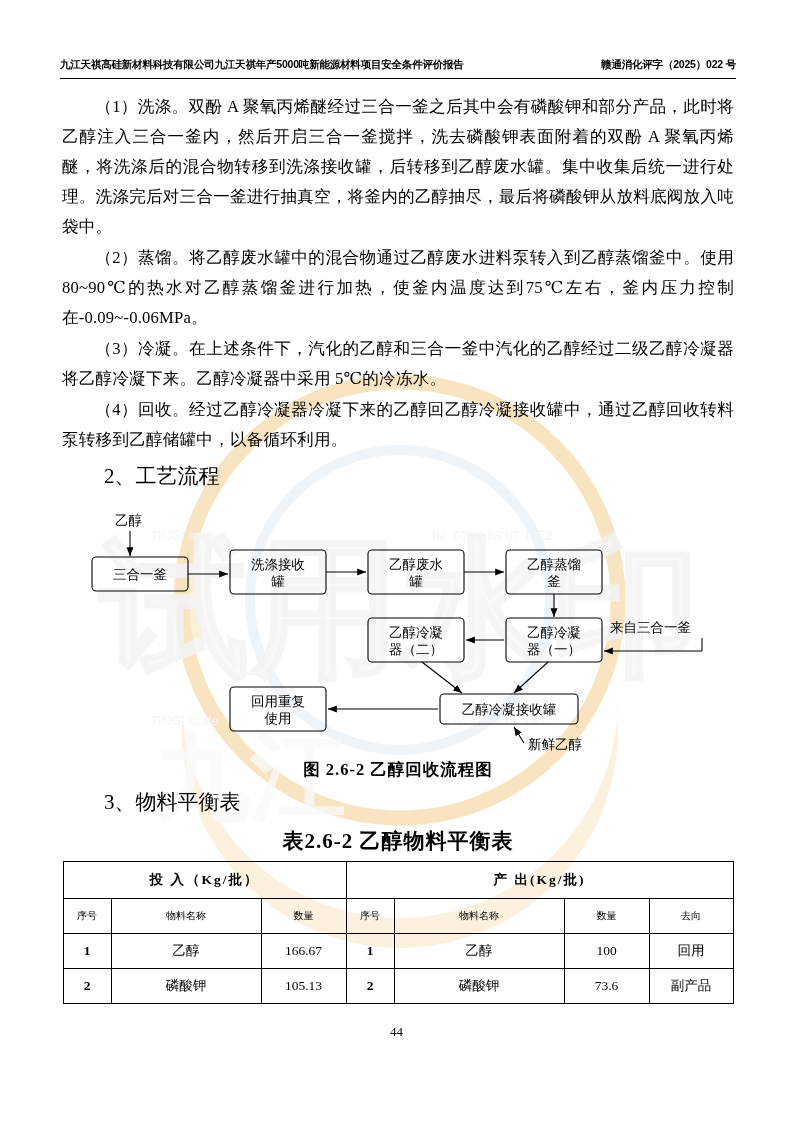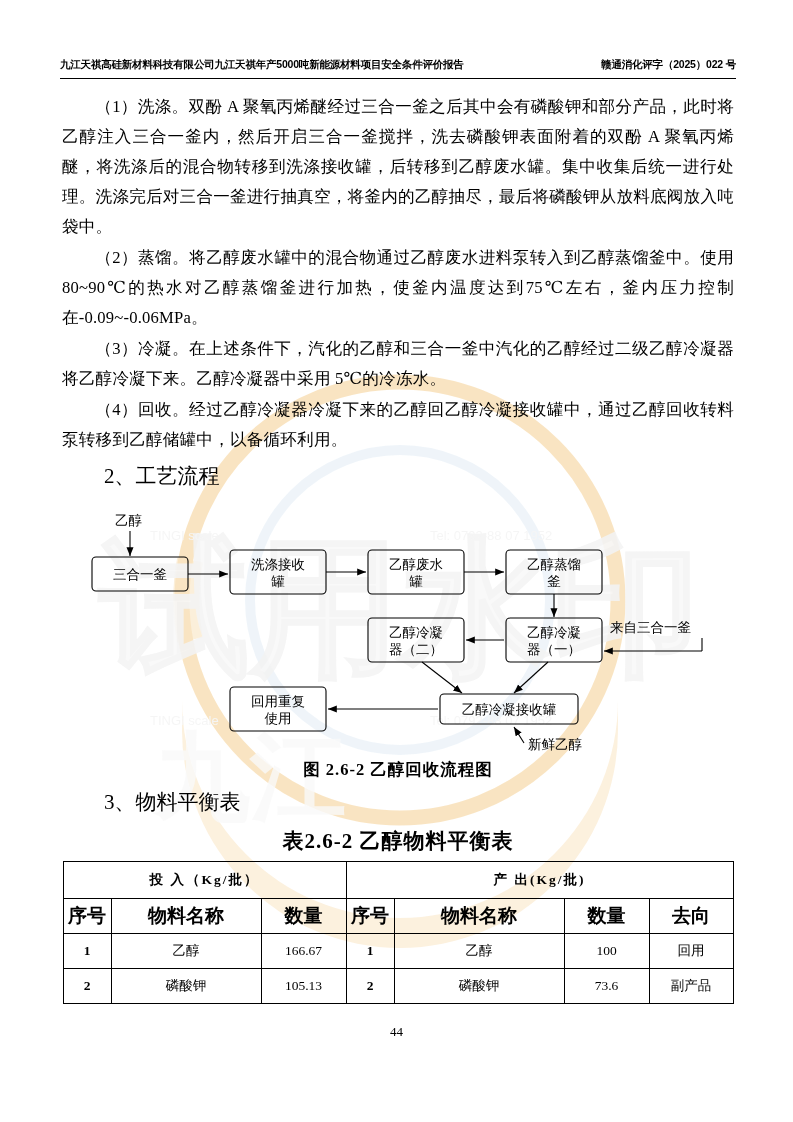--- a/index.html
+++ b/index.html
@@ -120,22 +120,22 @@
     font-weight: normal;
     height: 26px;
   }
   table.mat .grp {
     font-weight: bold;
     letter-spacing: 2px;
     font-size: 13.5px;
     height: 28px;
   }
   table.mat .hdr {
-    font-weight: bold;
-    font-size: 19px;
+    font-weight: normal;
+    font-size: 10px;
   }
   table.mat .sn { font-weight: bold; }
 
   .page-number {
     position: absolute;
     bottom: 82px;
     left: 0;
     width: 793px;
     text-align: center;
     font-size: 13px;

